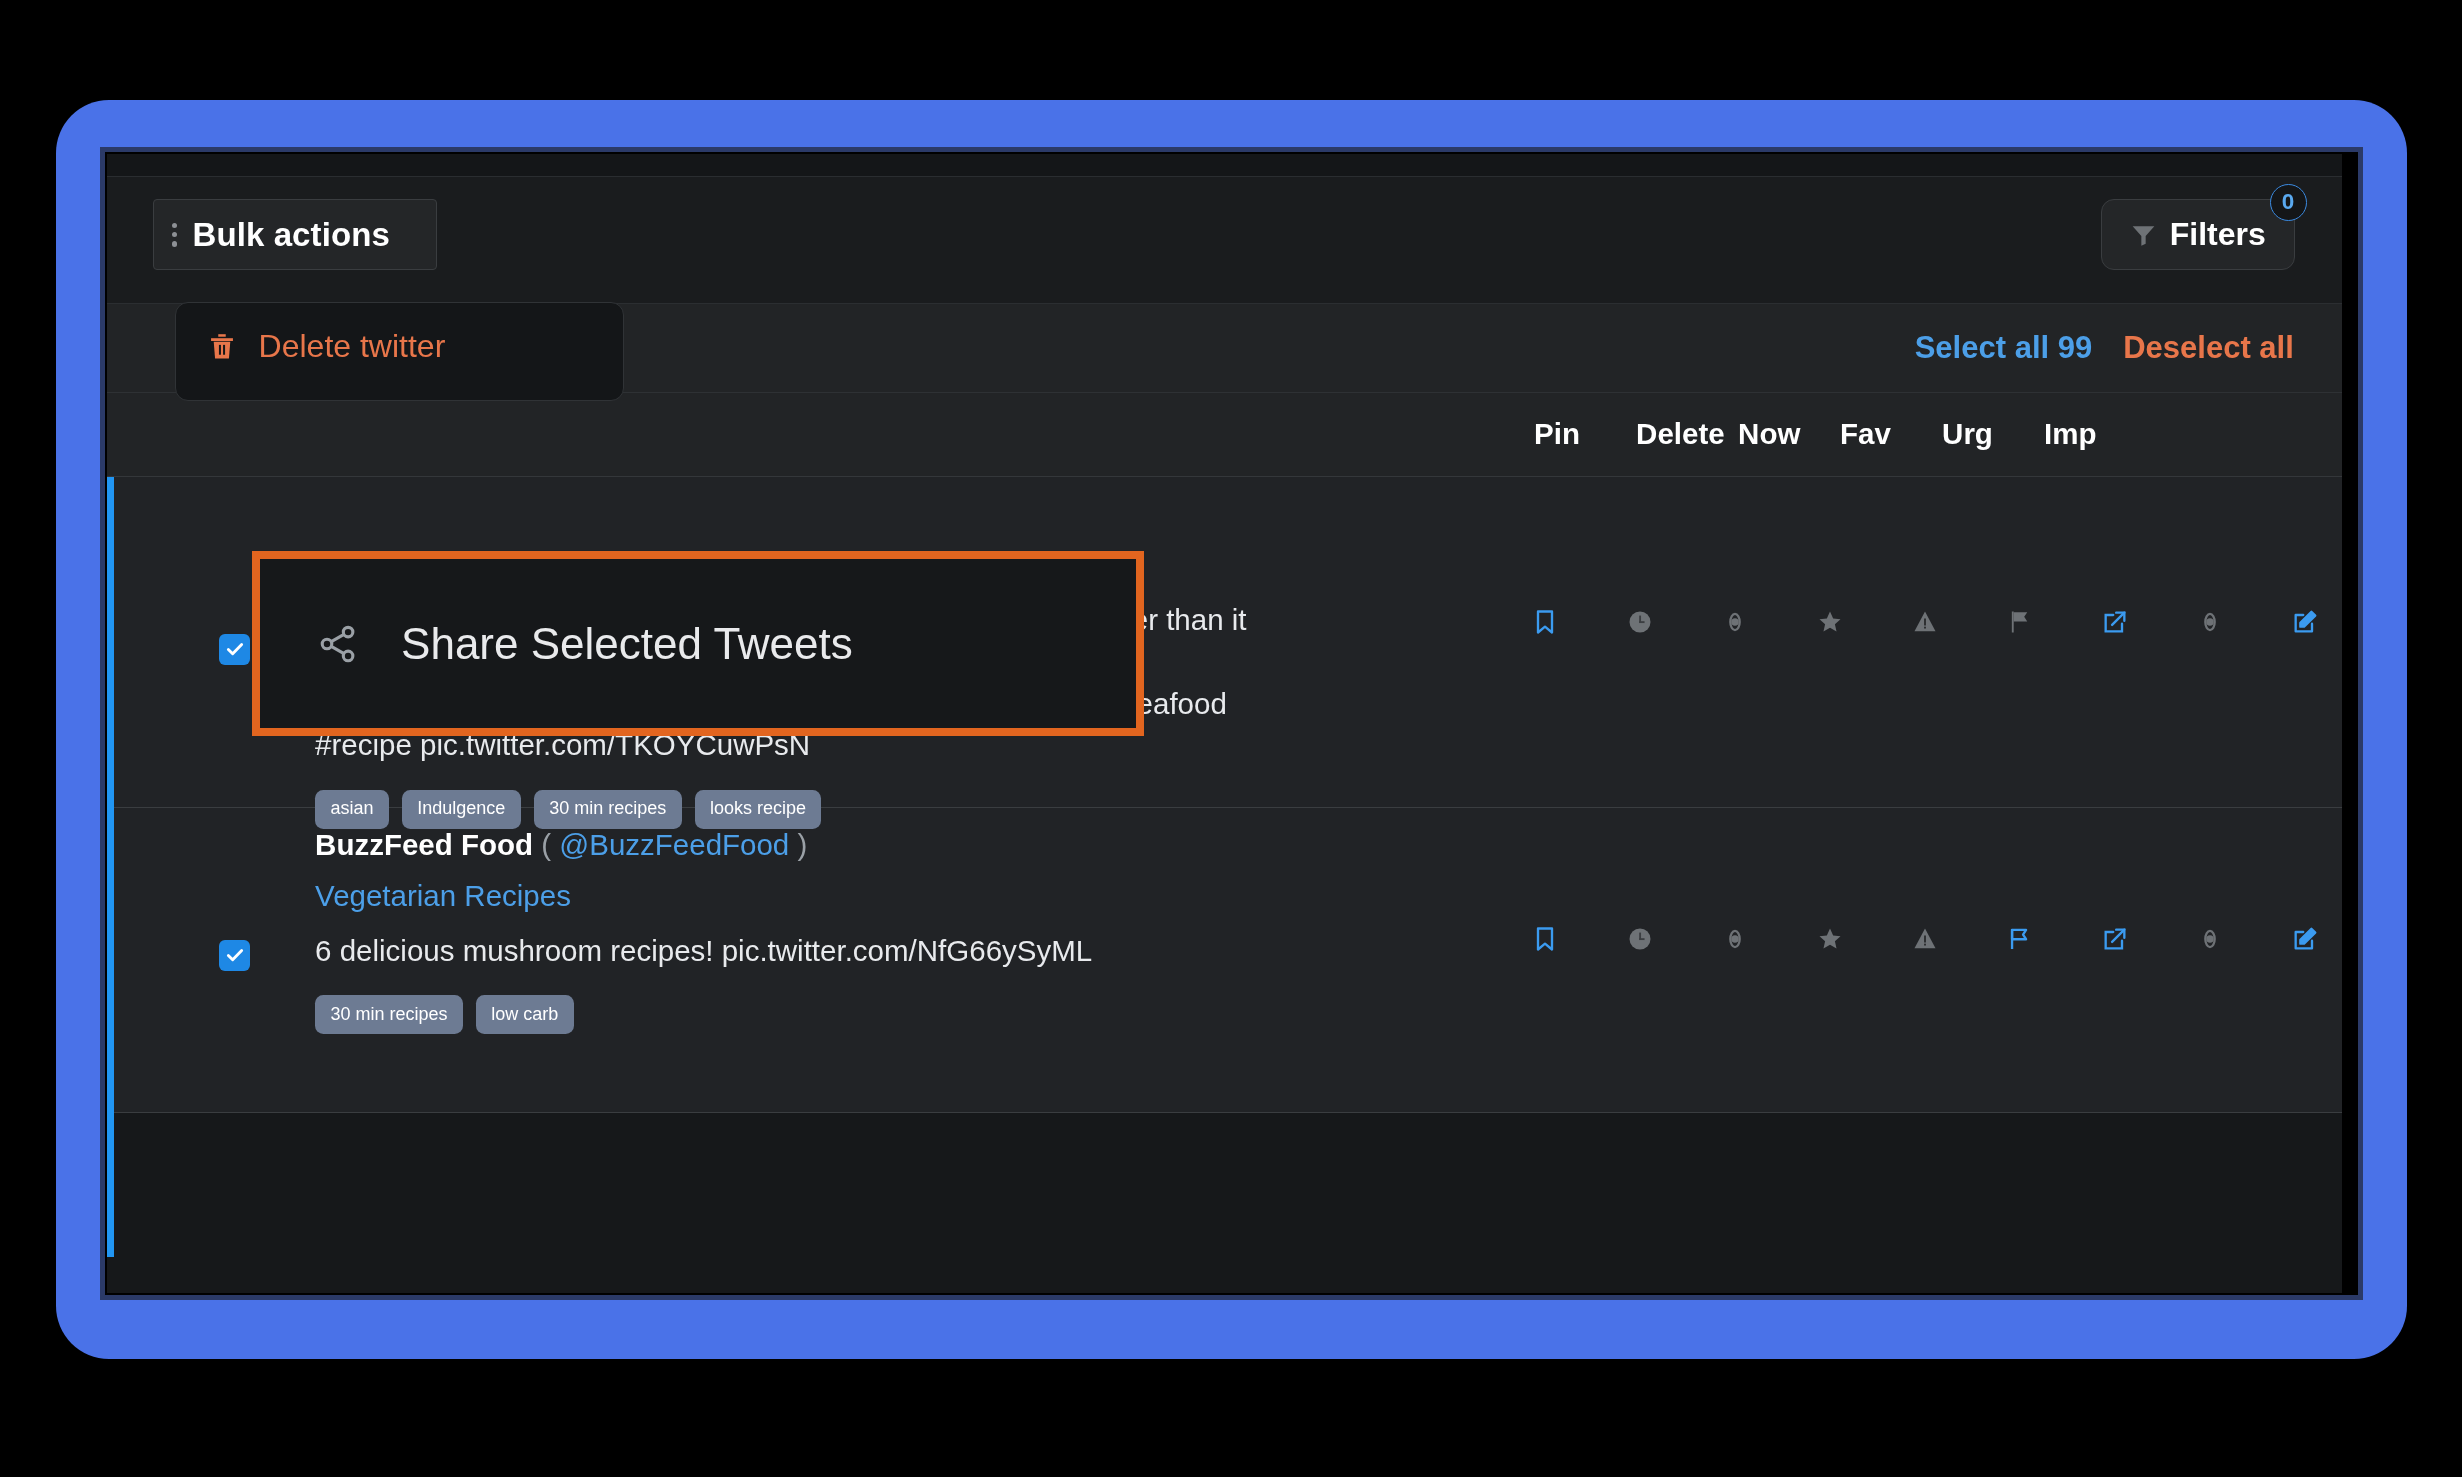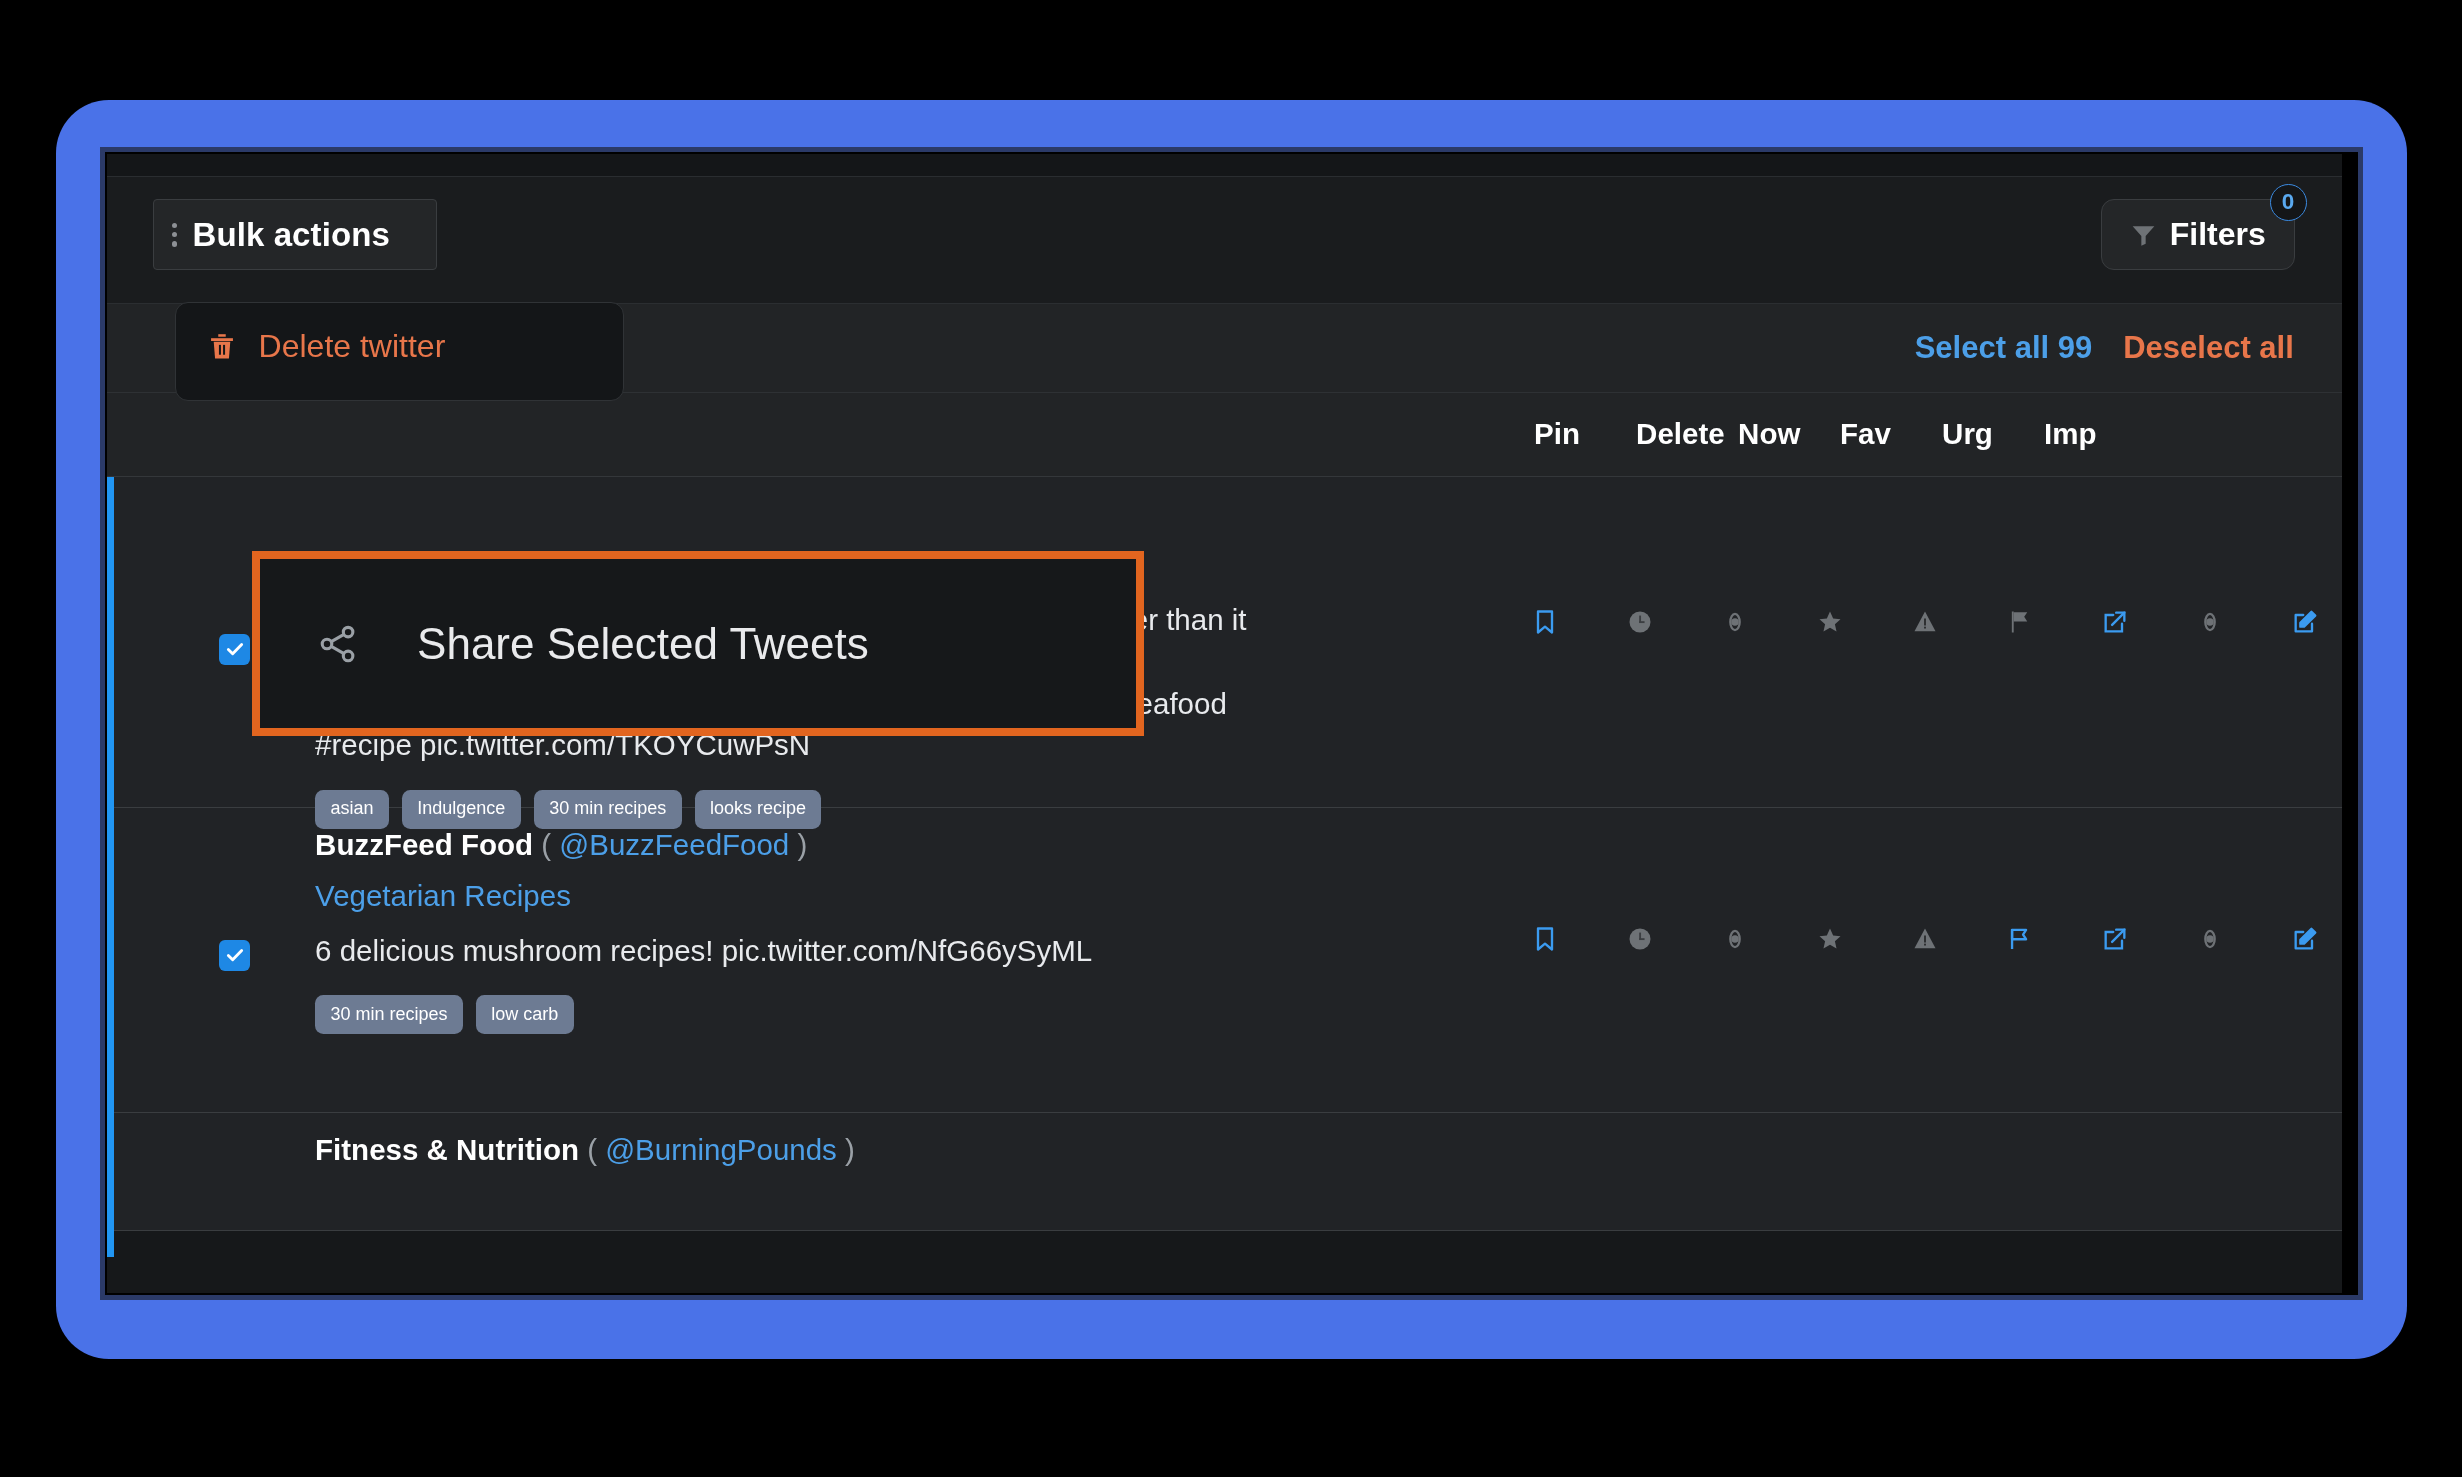--- a/index.html
+++ b/index.html
@@ -215,21 +215,21 @@
     left: 145px; top: 397px;
     width: 892px; height: 185px;
     border: 8.3px solid #e2651f;
     background: #16181a;
     z-index: 25;
     display: flex; align-items: center;
     padding-left: 56px;
     gap: 41px;
   }
   .share-label {
-    color: #e9eaec; font-size: 44px; font-weight: 400; white-space: nowrap; margin-left: 16px;
+    color: #e9eaec; font-size: 44px; font-weight: 400; white-space: nowrap;
   }
 
   .trash-icon svg, .share-icon svg { display: block; }
 </style>
 </head>
 <body>
 
 <div class="device-frame">
   <div class="device-inner-border">
     <div class="device-screen">
@@ -432,30 +432,20 @@
               <span class="action-cell">
                 <svg width="28" height="28" viewBox="0 0 24 24" fill="none" stroke="#3b9bf0" stroke-width="2" stroke-linecap="round" stroke-linejoin="round">
                     <path d="M18 13.5V20H4V6h6.5"></path>
                     <path d="M17.5 3.2l3.3 3.3L11.2 16H8v-3.2z" fill="#3b9bf0"></path>
                   </svg>
               </span>
 
             </div>
           </div>
 
-          <div class="row r3">
-            <div class="row-body">
-              <div class="author-line">
-                <span class="author-name">Fitness &amp; Nutrition</span>
-                <span class="author-paren">(</span>
-                <span class="author-handle">@BurningPounds</span>
-                <span class="author-paren">)</span>
-              </div>
-            </div>
-          </div>
 
         </div>
 
         <div class="dropdown">
           <div class="menu-item second">
             <span class="trash-icon">
               <svg width="32" height="32" viewBox="0 0 24 24" fill="#e8764a">
                 <path d="M9.2 2.4h5.6v1.9H9.2z"></path>
                 <path d="M3.8 5.4h16.4v2.1H3.8z"></path>
                 <path d="M5.8 8.0h12.4l-1 12.6H6.8z"></path>

